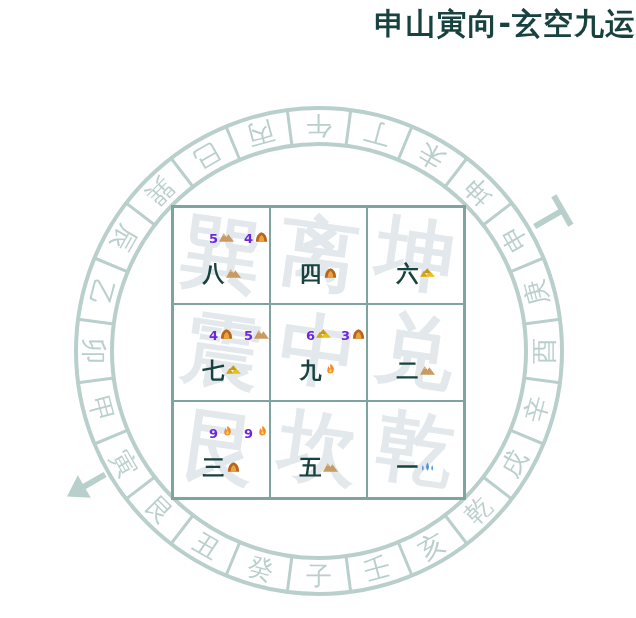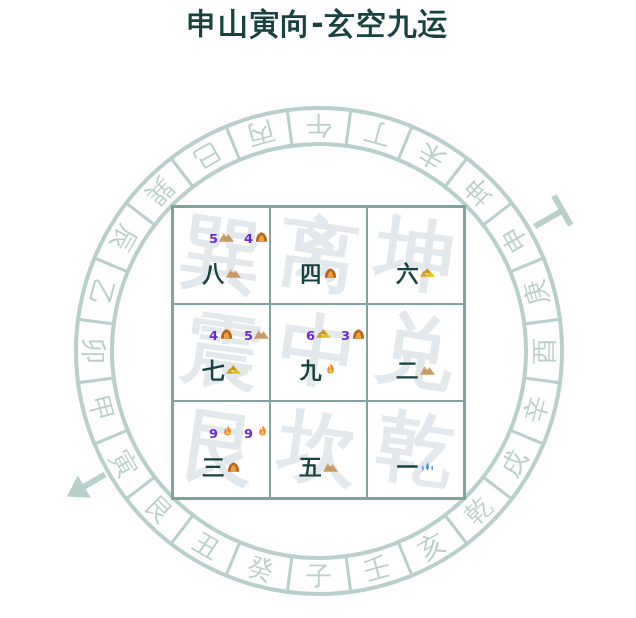--- a/index.html
+++ b/index.html
@@ -1,18 +1,18 @@
 <!DOCTYPE html>
 <html><head>
 <meta charset="utf-8">
 <style>
   html, body { margin: 0; padding: 0; background: #ffffff; }
   body { width: 636px; height: 618px; position: relative; overflow: hidden;
          font-family: "DejaVu Sans", "Liberation Sans", sans-serif; }
-  .title { position: absolute; left: 0; top: 4px; width: 636px; text-align: center;
+  .title { position: absolute; left: 0; top: 4px; width: 636px; text-align: right;
            font-size: 30px; font-weight: bold; color: #17423f; letter-spacing: 1px; }
   #ring { position: absolute; left: 0; top: 0; }
   .grid { position: absolute; left: 171px; top: 205px; width: 295px; height: 295px;
           border: 3px solid #7fa39e; box-sizing: border-box; display: grid;
           grid-template-columns: repeat(3, 1fr); grid-template-rows: repeat(3, 1fr);
           background: #7fa39e; gap: 2px; }
   .cell { background: #ffffff; position: relative; overflow: hidden; }
   .wm { position: absolute; left: 0; top: 0; width: 100%; height: 100%;
         display: flex; align-items: center; justify-content: center;
         font-family: "DejaVu Serif", serif; font-size: 78px; font-weight: bold;

